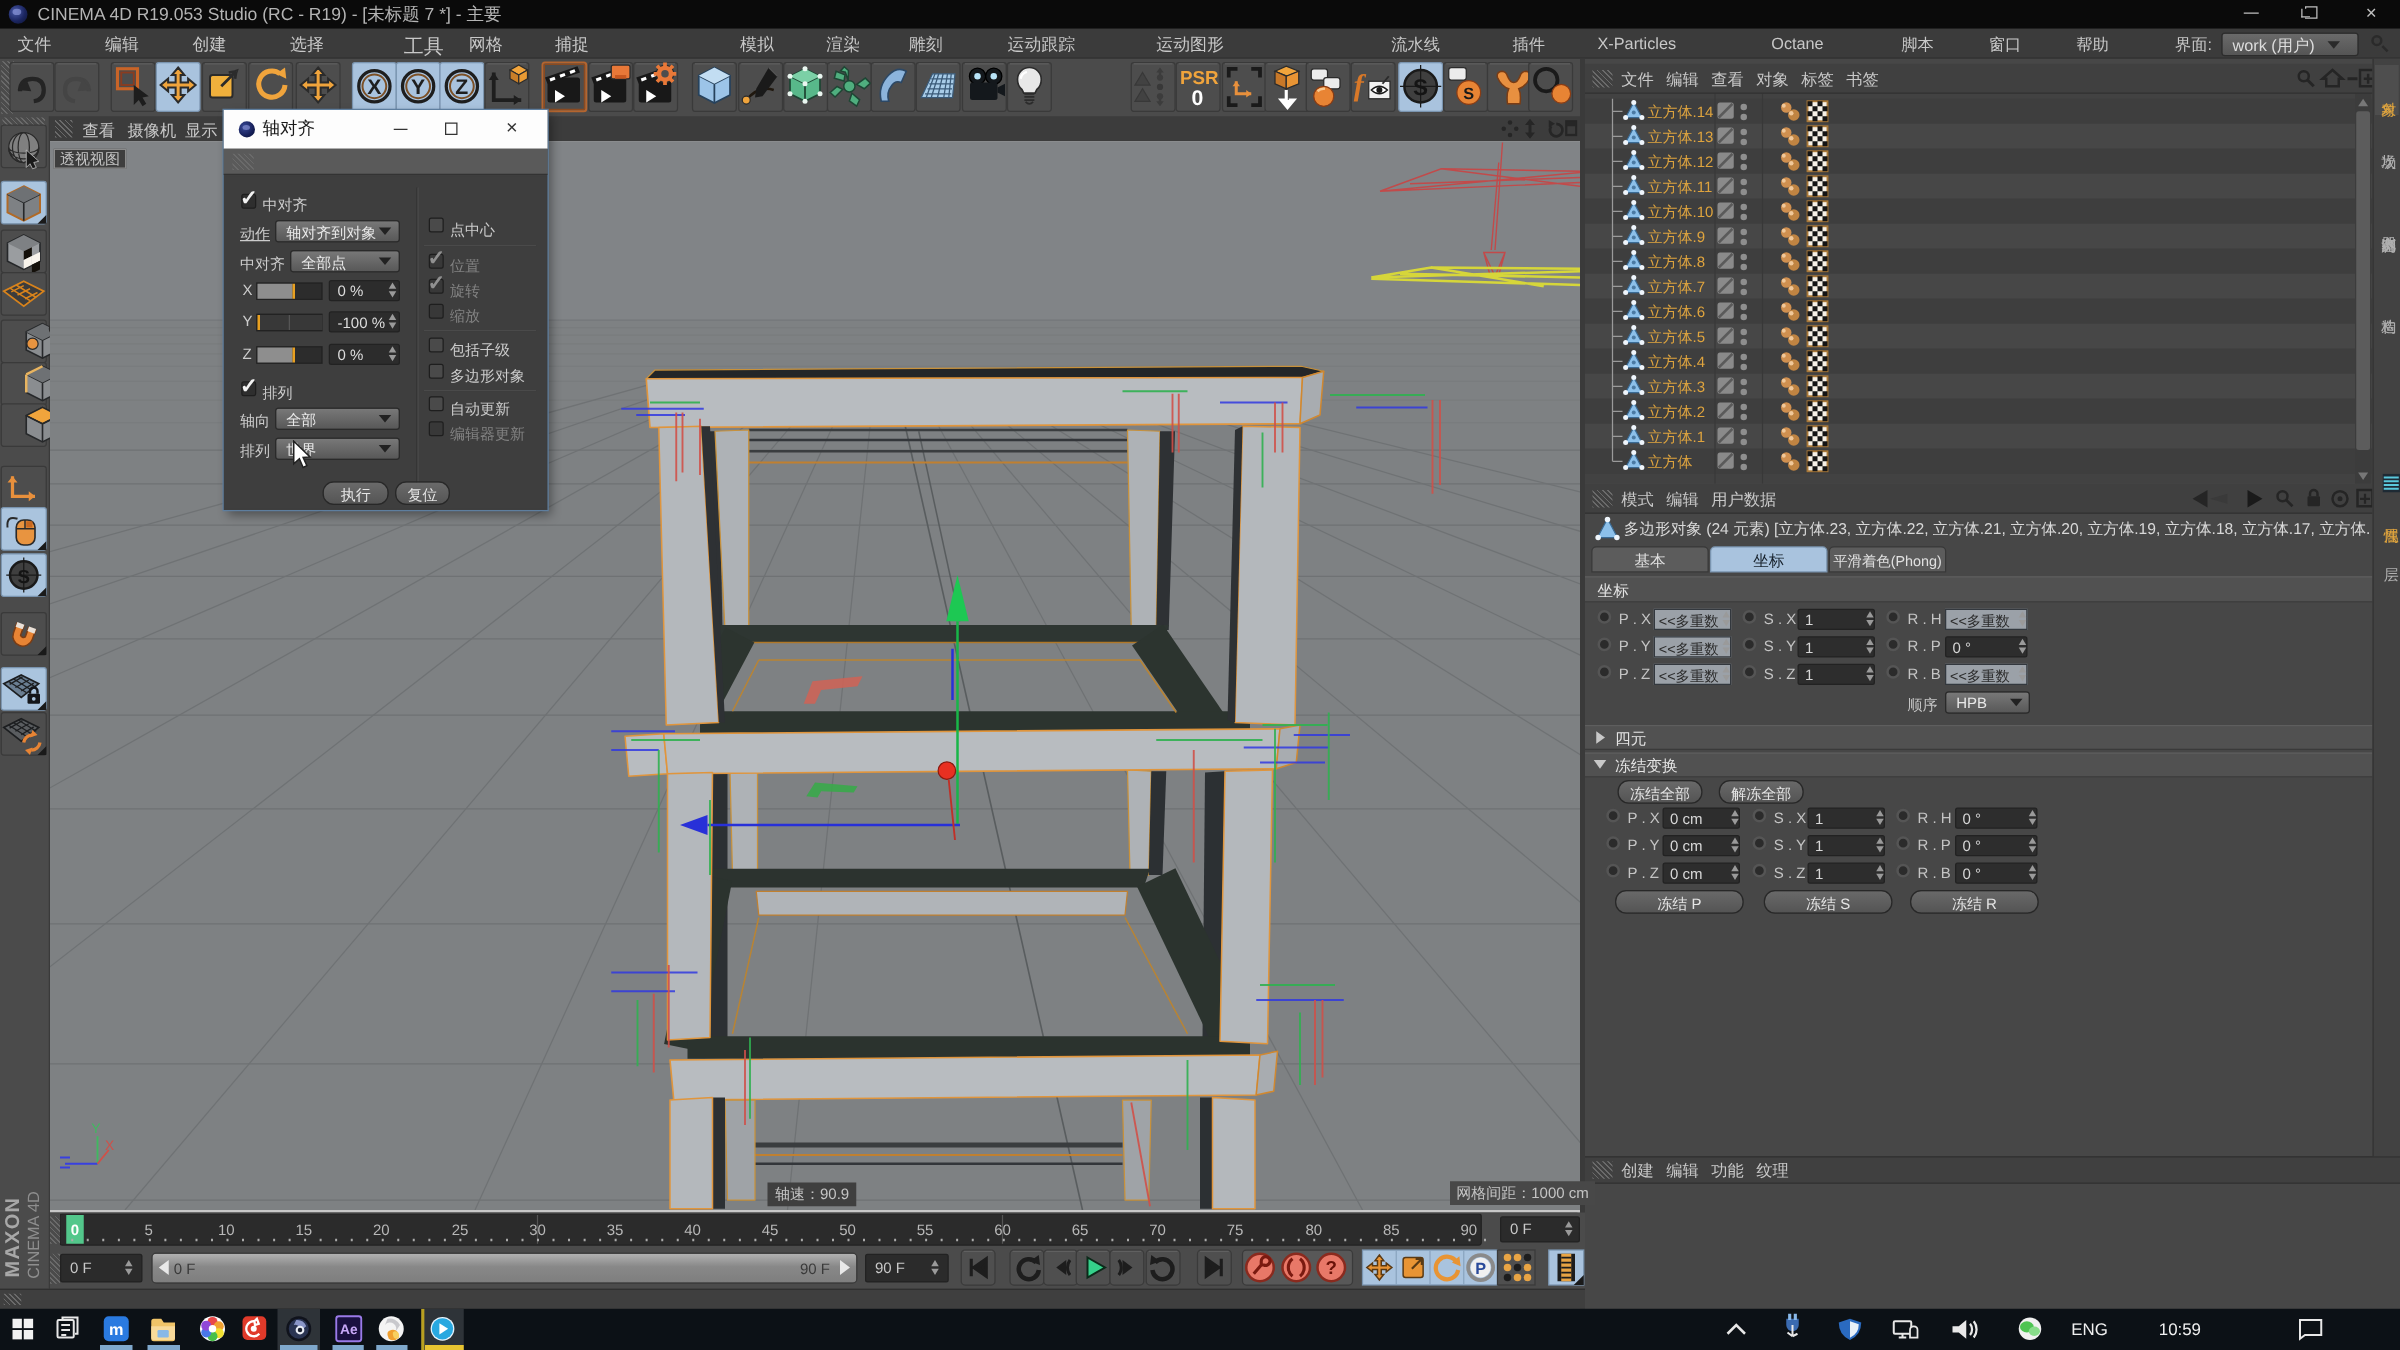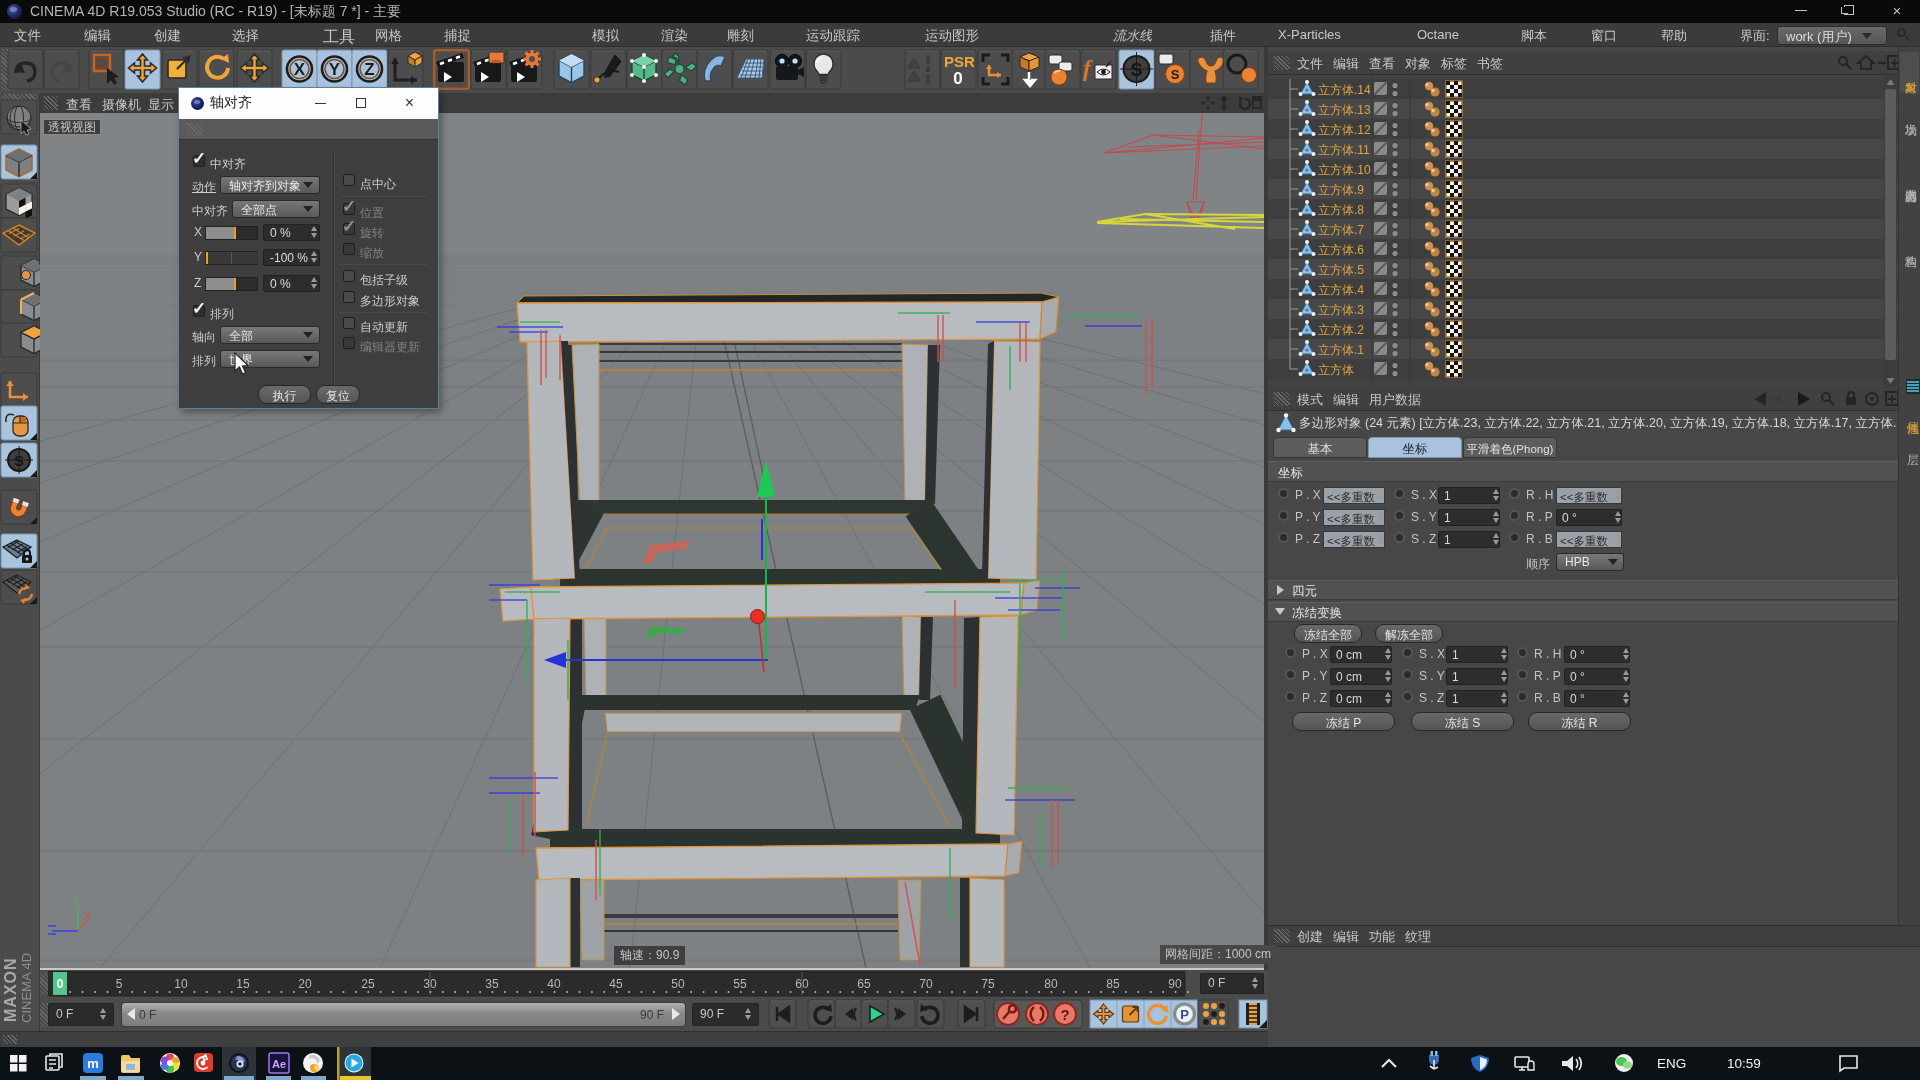--- a/index.html
+++ b/index.html
@@ -31,21 +31,21 @@
 <div class="a txt" style="left:310px;top:27px;font-size:16px;margin-left:13px;">工具</div>
 <div class="a txt" style="left:375px;top:27px;font-size:13.5px;">网格</div>
 <div class="a txt" style="left:444px;top:27px;font-size:13.5px;">捕捉</div>
 <div class="a txt" style="left:523px;top:27px;font-size:13.5px;margin-top:30px;">动画</div>
 <div class="a txt" style="left:592px;top:27px;font-size:13.5px;">模拟</div>
 <div class="a txt" style="left:661px;top:27px;font-size:13.5px;">渲染</div>
 <div class="a txt" style="left:727px;top:27px;font-size:13.5px;">雕刻</div>
 <div class="a txt" style="left:806px;top:27px;font-size:13.5px;">运动跟踪</div>
 <div class="a txt" style="left:925px;top:27px;font-size:13.5px;">运动图形</div>
 <div class="a txt" style="left:1018px;top:27px;margin-top:31px;">角色</div>
-<div class="a txt" style="left:1113px;top:27px;font-style:italic;">流水线</div>
+<div class="a txt" style="left:1113px;top:27px;">流水线</div>
 <div class="a txt" style="left:1210px;top:27px;">插件</div>
 <div class="a txt" style="left:1278px;top:27px;">X-Particles</div>
 <div class="a txt" style="left:1417px;top:27px;">Octane</div>
 <div class="a txt" style="left:1521px;top:27px;">脚本</div>
 <div class="a txt" style="left:1591px;top:27px;">窗口</div>
 <div class="a txt" style="left:1661px;top:27px;">帮助</div>
 <div class="a txt" style="left:1740px;top:27px;">界面:</div>
 <div class="a" style="left:1777px;top:26px;width:110px;height:19px;border-radius:3px;
   background:linear-gradient(#6a6a6a,#555);border:1px solid #2c2c2c;color:#ddd;font-size:13px;padding:1px 0 0 8px;">work (用户)</div>
 <div class="a" style="left:1862px;top:33px;width:0;height:0;border-left:5px solid transparent;border-right:5px solid transparent;border-top:6px solid #2a2a2a;"></div>

